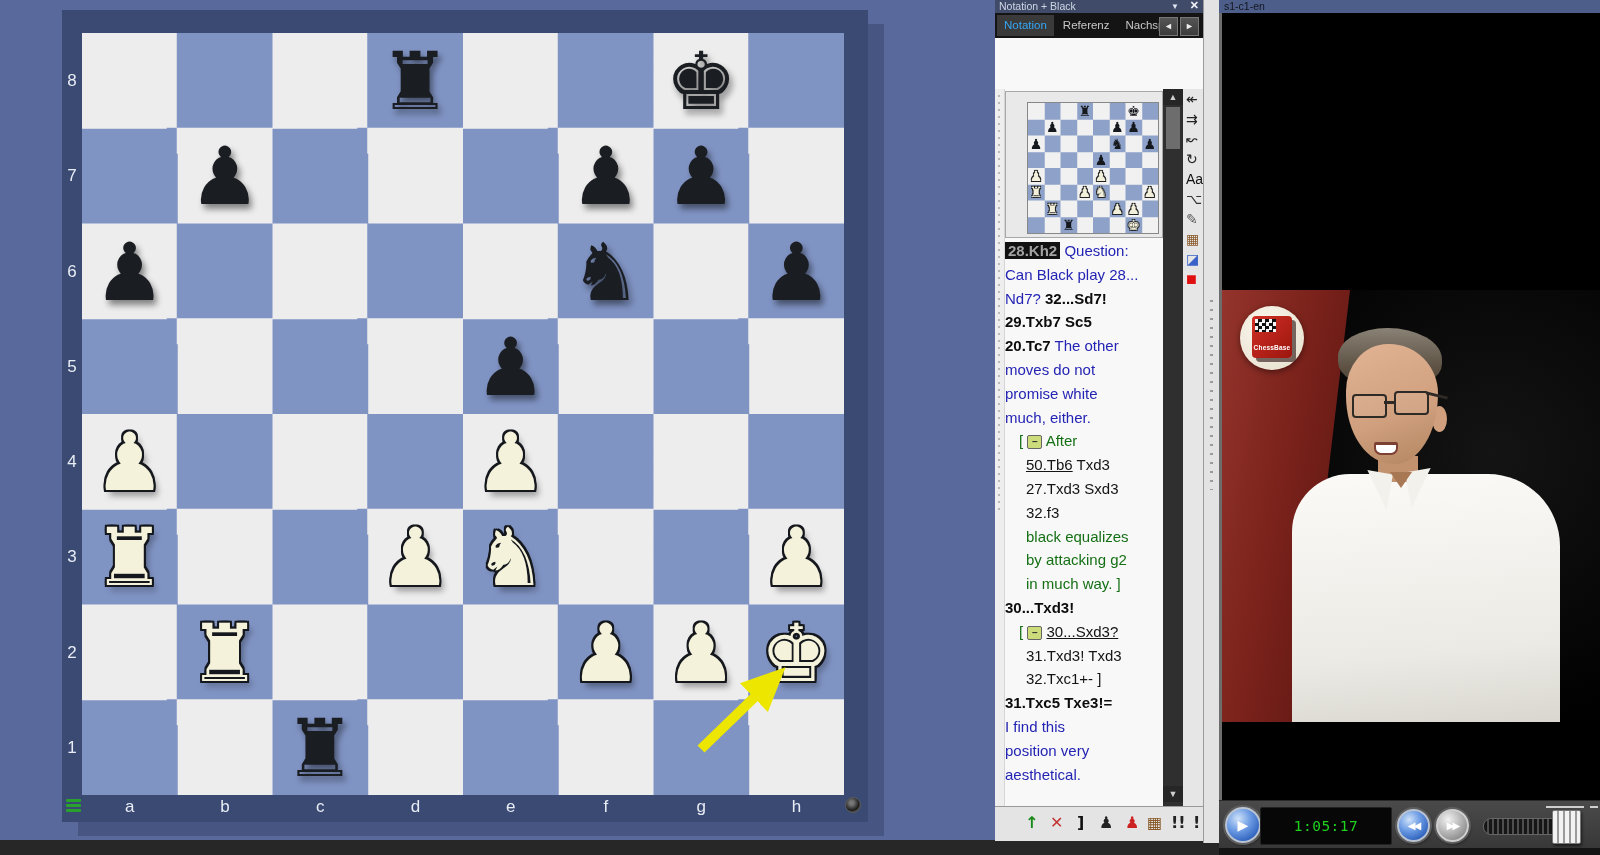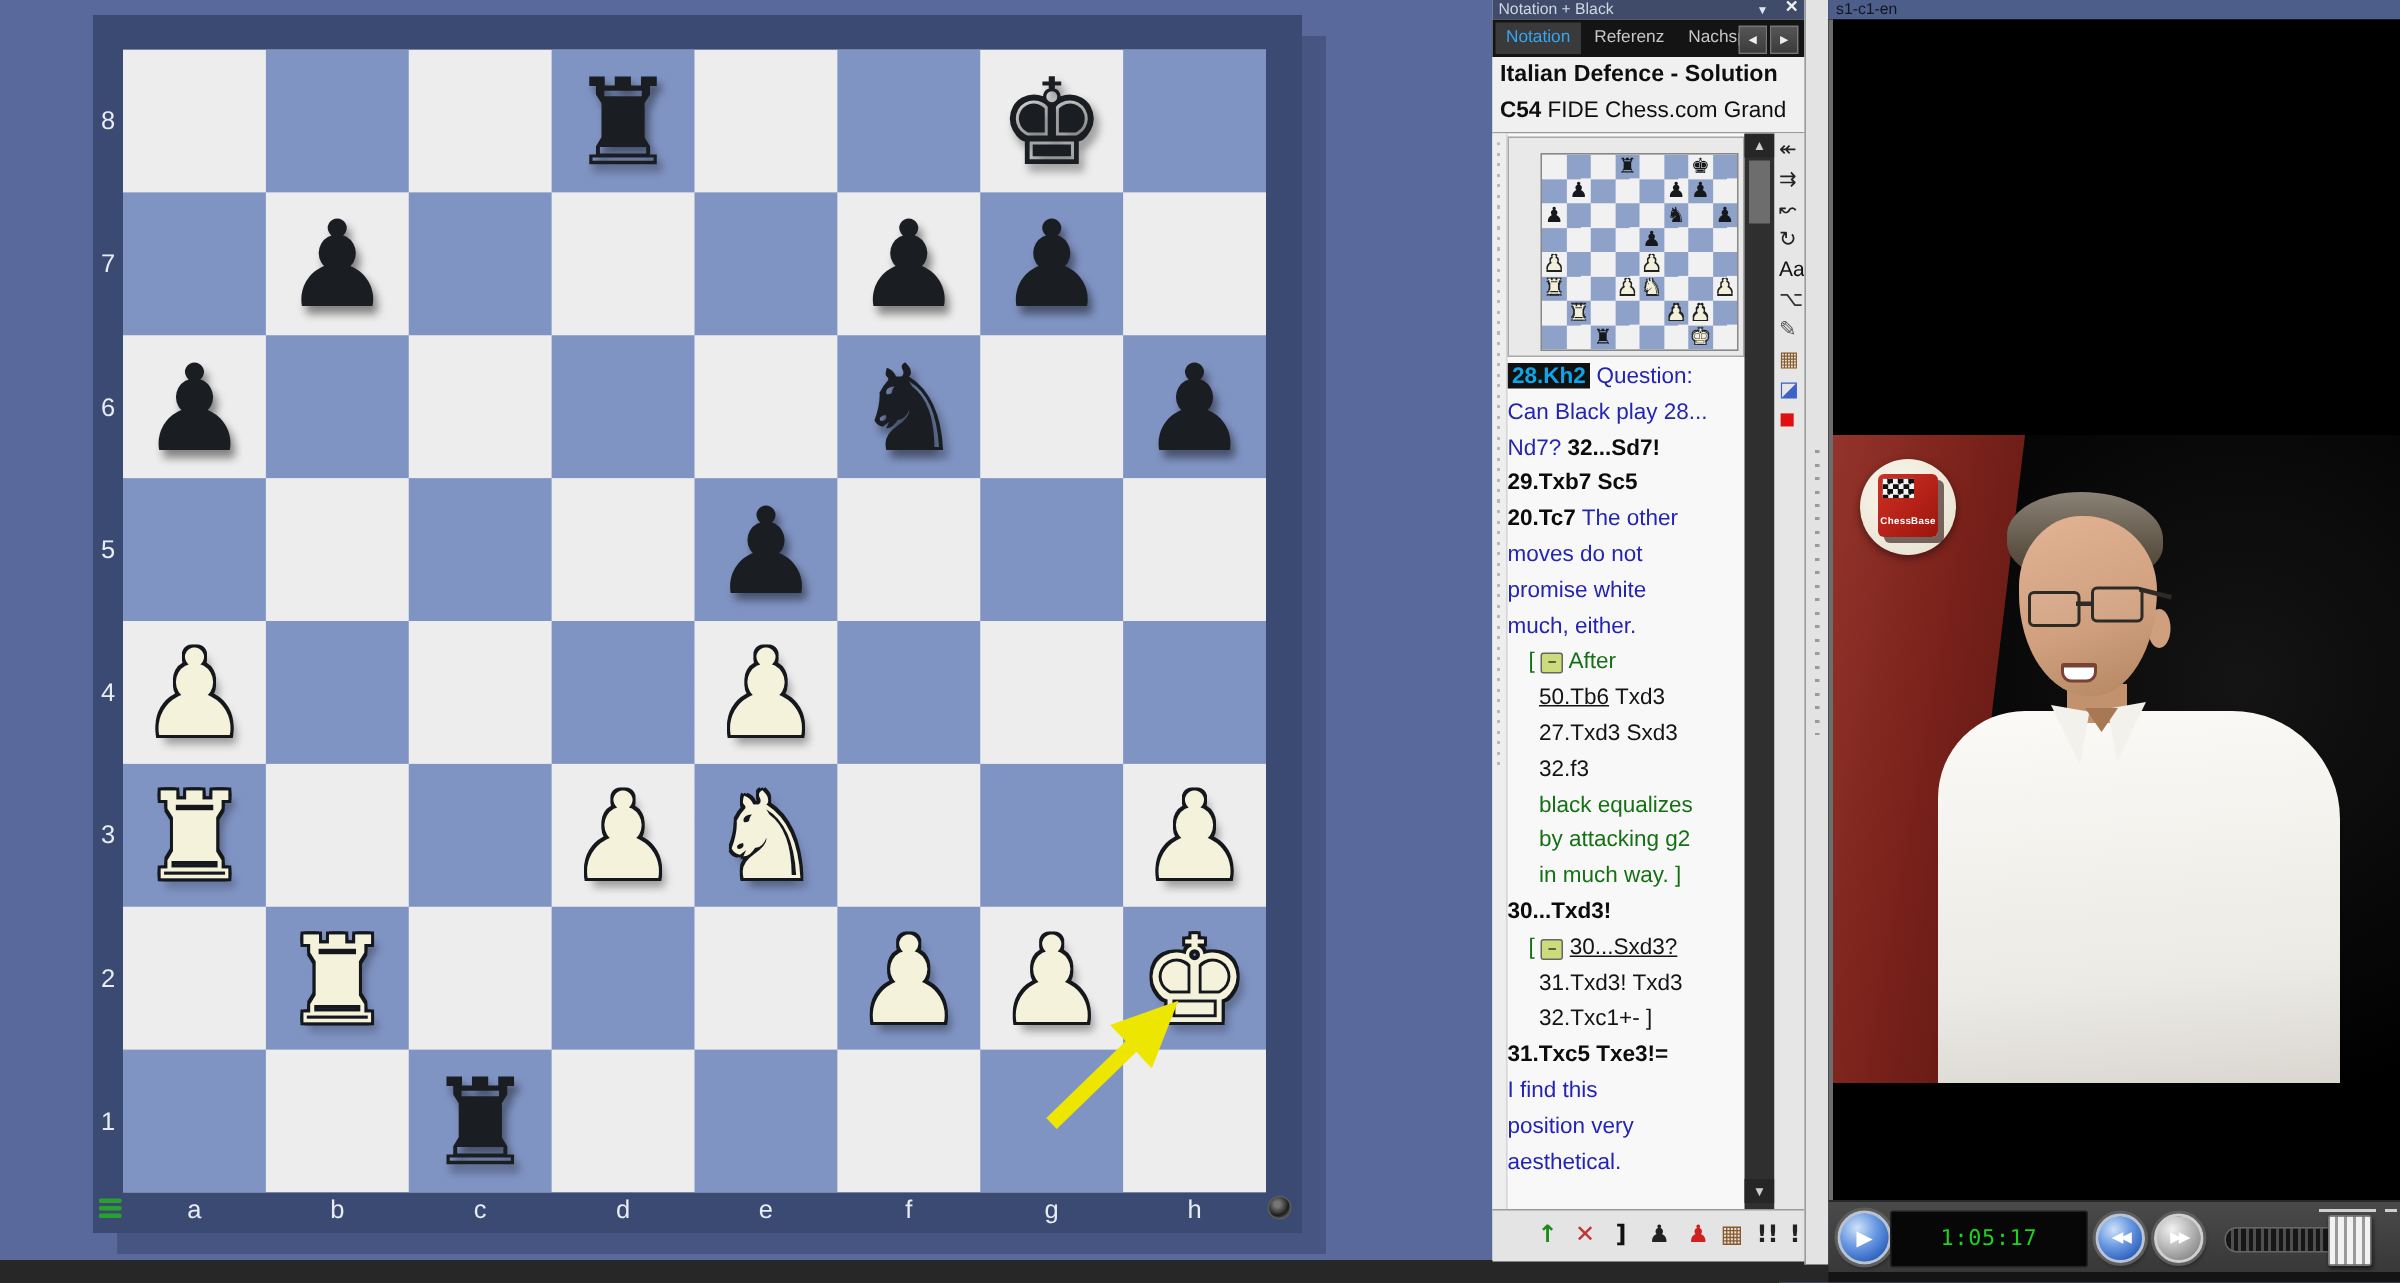--- a/index.html
+++ b/index.html
@@ -60,21 +60,21 @@
   .mpc{position:absolute;width:16.25px;height:16.25px;line-height:17px;text-align:center;
       font-size:14px;font-family:"DejaVu Sans",sans-serif;}
   .mpc.w{color:#f2efda;text-shadow:-1px -1px 0 #222,1px -1px 0 #222,-1px 1px 0 #222,1px 1px 0 #222;}
   .mpc.b{color:#15181c;}
   #nlines{position:absolute;left:10px;top:150px;width:155px;}
   .nline{line-height:23.8px;font-size:15px;white-space:nowrap;overflow:hidden;}
   .ind1{padding-left:14px;} .ind2{padding-left:21px;}
   .cm{color:#2424b4;} .gc{color:#157015;}
   .mv{color:#0c0c0c;font-weight:bold;} .mvr{color:#141414;}
   .u{text-decoration:underline;}
-  .hl{background:#111;color:#0ea5e9;font-weight:bold;padding:0 3px;}
+  .hl{background:#111;color:#a3a3a3;font-weight:bold;padding:0 3px;}
   .cb{display:inline-block;width:13px;height:12px;background:#cddc7a;border:1px solid #666;
       border-radius:2px;font-size:10px;line-height:11px;text-align:center;color:#333;
       vertical-align:1px;font-weight:bold;}
   #np-scrollbar{position:absolute;left:168px;top:0;width:20px;height:100%;background:#2f2f2f;}
   .sb-arrow{position:absolute;left:0;width:20px;height:16px;color:#cfcfcf;font-size:9px;
       line-height:16px;text-align:center;background:#262626;}
   #sb-up{top:0;} #sb-down{bottom:4px;}
   #sb-thumb{position:absolute;left:3px;top:18px;width:14px;height:42px;background:#6d6d6d;}
   #side-tools{position:absolute;left:188px;top:0;width:20px;height:100%;background:#e6e6e6;overflow:hidden;}
   .stool{height:20px;line-height:20px;font-size:14px;padding-left:3px;white-space:nowrap;}
@@ -223,24 +223,20 @@
     <div id="np-titlebar">
       <span id="np-title">Notation + Black</span>
       <span id="np-caret">▼</span>
       <span id="np-close">✕</span>
     </div>
     <div id="np-tabbar">
       <span id="tabs"><span class="tab active">Notation</span><span class="tab">Referenz</span><span class="tab">Nachsp</span></span>
       <span id="tab-arrow-left" class="tab-arrow">◄</span>
       <span id="tab-arrow-right" class="tab-arrow">►</span>
     </div>
-    <div id="np-header">
-      <div id="np-h1">Italian Defence - Solution</div>
-      <div id="np-h2"><b>C54</b><span> FIDE Chess.com Grand</span></div>
-    </div>
     <div id="np-content">
       <div id="np-leftdots">
           <i></i>
         </div>
       <div id="miniboard-block">
         <div id="miniboard">
             <div class="mpc b" style="left: 48.75px; top: 0px;">♜</div>
             <div class="mpc b" style="left: 97.5px; top: 0px;">♚</div>
             <div class="mpc b" style="left: 16.25px; top: 16.25px;">♟</div>
             <div class="mpc b" style="left: 81.25px; top: 16.25px;">♟</div>

